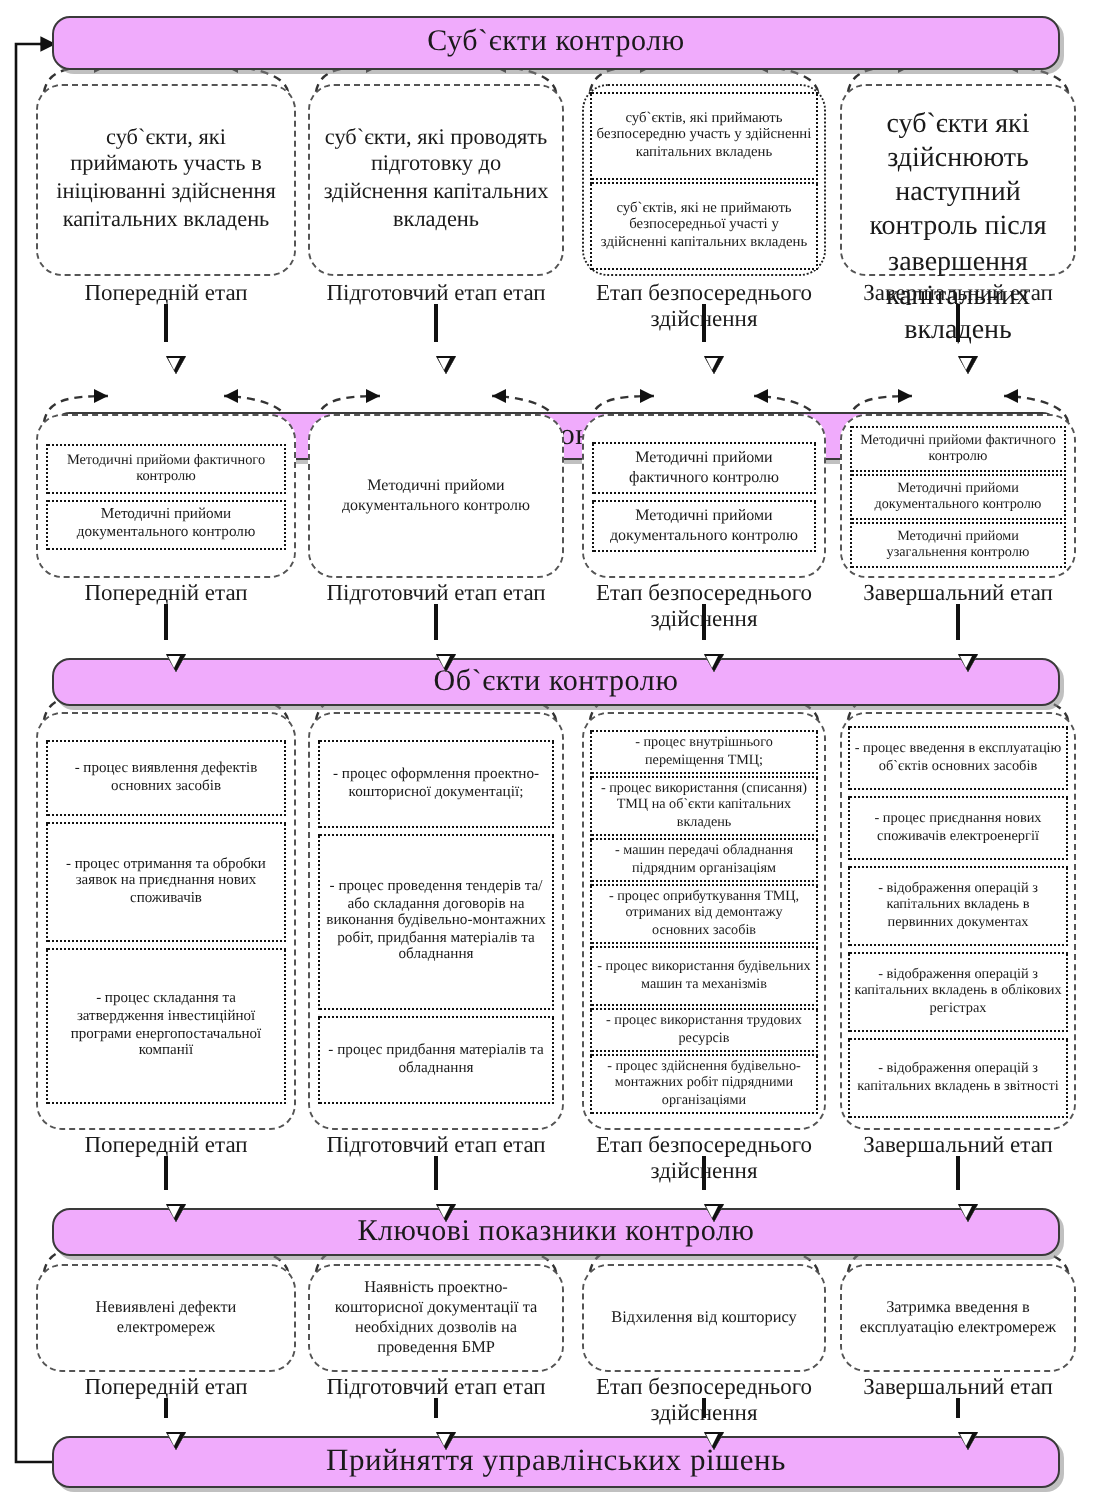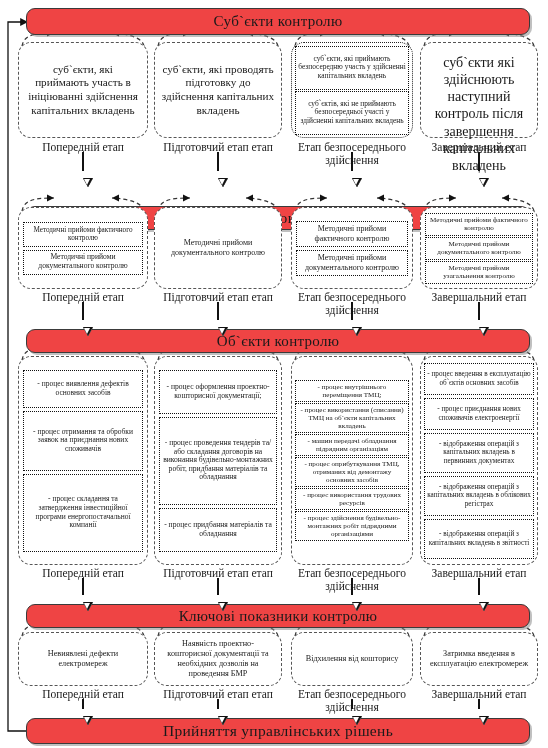--- a/index.html
+++ b/index.html
@@ -9,21 +9,21 @@
     color:#1a1a1a;
   }
   .canvas{position:absolute;left:0;top:0;width:548px;height:748px;}
 
   
   .banner{
     position:absolute;
     box-sizing:border-box;
     border:1.3px solid #3a3a3a;
     border-radius:9px;
-    background:#ef4444;
+    background:#f0abfc;
     box-shadow:2px 2px 0 rgba(140,140,140,0.55);
     display:flex;align-items:center;justify-content:center;
     font-size:15px;
     letter-spacing:.3px;
     white-space:nowrap;
   }
 
   
   .col{
     position:absolute;
@@ -152,21 +152,21 @@
   <div class="banner" style="left:26px;top:604px;width:504px;height:24px;">Ключові показники контролю</div>
   <div class="banner" style="left:26px;top:718px;width:504px;height:26px;font-size:15.5px;">Прийняття управлінських рішень</div>
 
   <div class="col" style="left:18px;top:42px;width:130px;height:96px;">
     <div class="coltext" style="font-size:11.2px;">суб`єкти, які приймають участь в ініціюванні здійснення капітальних вкладень</div>
   </div>
   <div class="col" style="left:154px;top:42px;width:128px;height:96px;">
     <div class="coltext" style="font-size:11.2px;">суб`єкти, які проводять підготовку до здійснення капітальних вкладень</div>
   </div>
   <div class="col dotted" style="left:291px;top:42px;width:122px;height:96px;padding:2px;">
-    <div class="subbox tight" style="font-size:7.4px;height:44px;">суб`єкти, які приймають безпосередню участь у здійсненні капітальних вкладень</div>
+    <div class="subbox tight" style="font-size:7.4px;height:44px;">суб`єктів, які приймають безпосередню участь у здійсненні капітальних вкладень</div>
     <div class="subbox tight" style="font-size:7.4px;height:44px;">суб`єктів, які не приймають безпосередньої участі у здійсненні капітальних вкладень</div>
   </div>
   <div class="col" style="left:420px;top:42px;width:118px;height:96px;">
     <div class="coltext" style="font-size:14px;margin-top:48px;">суб`єкти які здійснюють наступний контроль після завершення капітальних вкладень</div>
   </div>
 
   <div class="col" style="left:18px;top:207px;width:130px;height:82px;">
     <div class="subbox" style="font-size:7.2px;height:25px;">Методичні прийоми фактичного контролю</div>
     <div class="subbox" style="font-size:7.6px;height:25px;">Методичні прийоми документального контролю</div>
   </div>
@@ -191,20 +191,21 @@
   <div class="col" style="left:154px;top:356px;width:128px;height:209px;">
     <div class="subbox" style="font-size:7.6px;height:44px;">- процес оформлення проектно-кошторисної документації;</div>
     <div class="subbox" style="font-size:7.6px;height:88px;">- процес проведення тендерів та/або складання договорів на виконання будівельно-монтажних робіт, придбання матеріалів та обладнання</div>
     <div class="subbox" style="font-size:7.6px;height:44px;">- процес придбання матеріалів та обладнання</div>
   </div>
   <div class="col" style="left:291px;top:356px;width:122px;height:209px;padding:1px 2px;">
     <div class="subbox tight" style="font-size:7.1px;height:22px;">- процес внутрішнього переміщення ТМЦ;</div>
     <div class="subbox tight" style="font-size:7.1px;height:30px;">- процес використання (списання) ТМЦ на об`єкти капітальних вкладень</div>
     <div class="subbox tight" style="font-size:7.1px;height:22px;">- машин передачі обладнання підрядним організаціям</div>
     <div class="subbox tight" style="font-size:7.1px;height:30px;">- процес оприбуткування ТМЦ, отриманих від демонтажу основних засобів</div>
+    <div class="subbox tight" style="font-size:7.1px;height:30px;">- процес використання будівельних машин та механізмів</div>
     <div class="subbox tight" style="font-size:7.1px;height:22px;">- процес використання трудових ресурсів</div>
     <div class="subbox tight" style="font-size:7.1px;height:30px;">- процес здійснення будівельно-монтажних робіт підрядними організаціями</div>
   </div>
   <div class="col" style="left:420px;top:356px;width:118px;height:209px;padding:2px;">
     <div class="subbox" style="font-size:7.2px;height:32px;">- процес введення в експлуатацію об`єктів основних засобів</div>
     <div class="subbox" style="font-size:7.2px;height:32px;">- процес приєднання нових споживачів електроенергії</div>
     <div class="subbox" style="font-size:7.2px;height:40px;">- відображення операцій з капітальних вкладень в первинних документах</div>
     <div class="subbox" style="font-size:7.2px;height:40px;">- відображення операцій з капітальних вкладень в облікових регістрах</div>
     <div class="subbox" style="font-size:7.2px;height:40px;">- відображення операцій з капітальних вкладень в звітності</div>
   </div>

